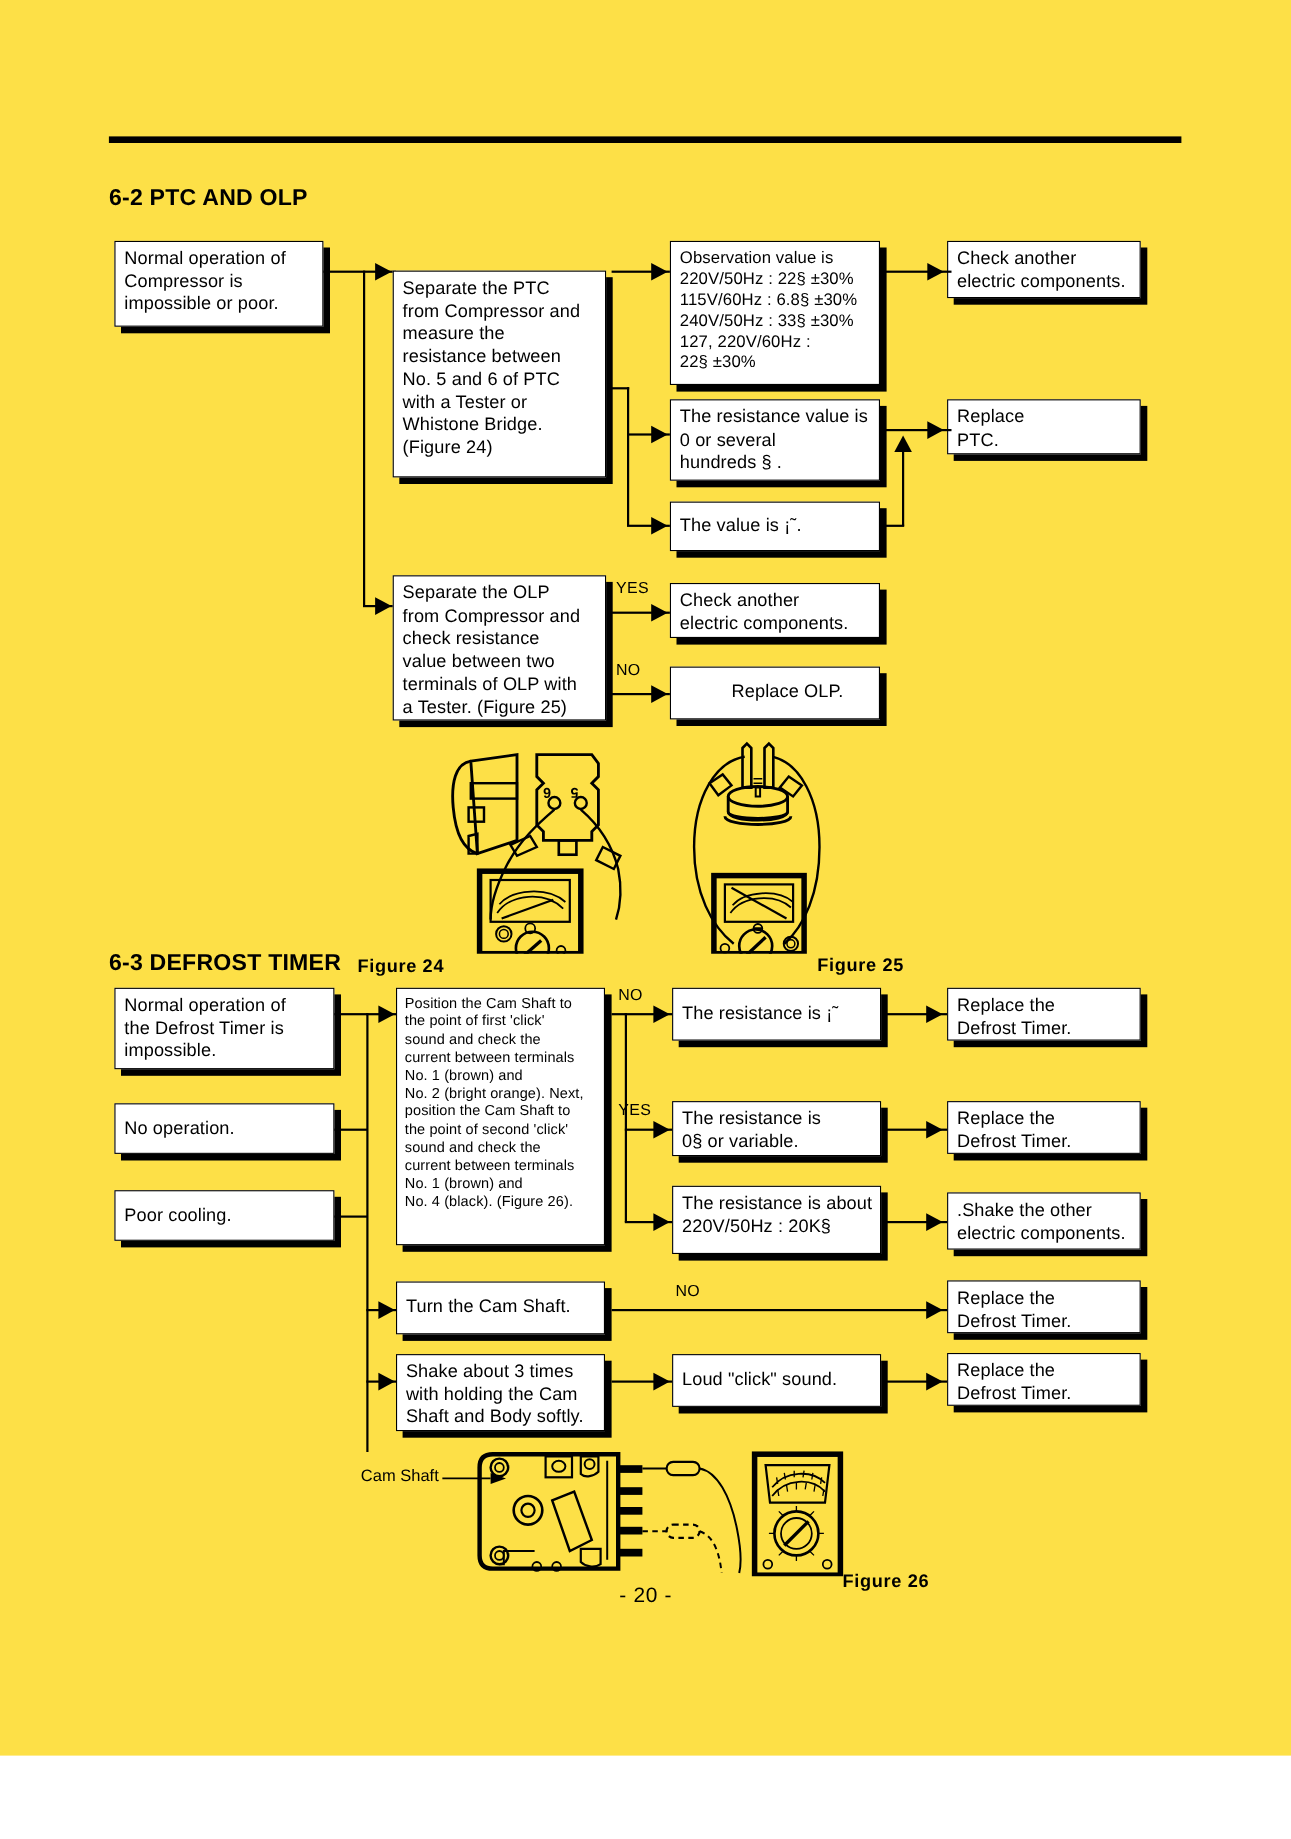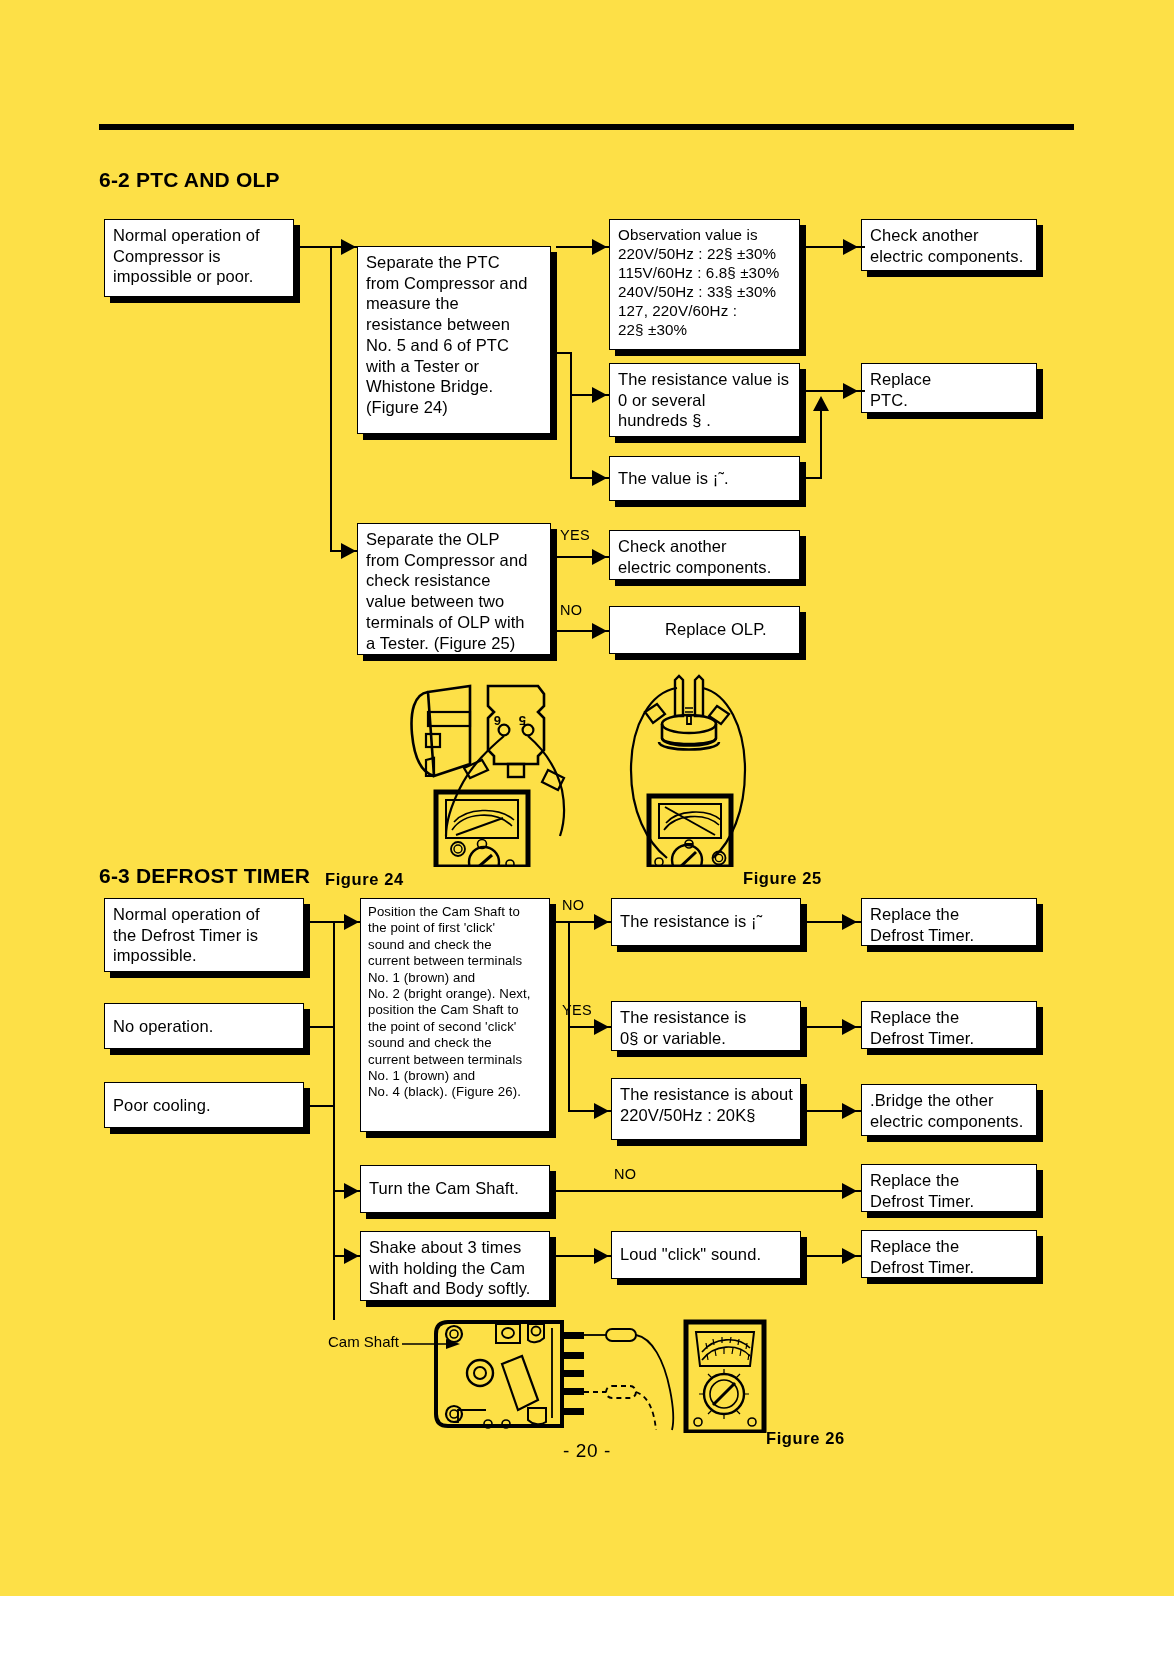--- a/index.html
+++ b/index.html
@@ -302,21 +302,21 @@
   <div class="hline" style="left:804px;top:1026px;width:57px;"></div>
   <div class="arrow" style="left:842px;top:1019px;"></div>
   <div class="fbox" style="left:861px;top:1001px;width:176px;height:48px;">
     <div class="txt">Replace the
 Defrost Timer.</div>
   </div>
 
   <div class="hline" style="left:804px;top:1110px;width:57px;"></div>
   <div class="arrow" style="left:842px;top:1103px;"></div>
   <div class="fbox" style="left:861px;top:1084px;width:176px;height:52px;">
-    <div class="txt">.Bridge the other
+    <div class="txt">.Shake the other
 electric components.</div>
   </div>
 
   <div class="hline" style="left:333px;top:1190px;width:30px;"></div>
   <div class="arrow" style="left:344px;top:1183px;"></div>
   <div class="fbox" style="left:360px;top:1165px;width:190px;height:48px;">
     <div class="txt" style="top:12px;">Turn the Cam Shaft.</div>
   </div>
   <div class="edgelabel" style="left:614px;top:1167px;">NO</div>
   <div class="hline" style="left:556px;top:1190px;width:305px;"></div>

